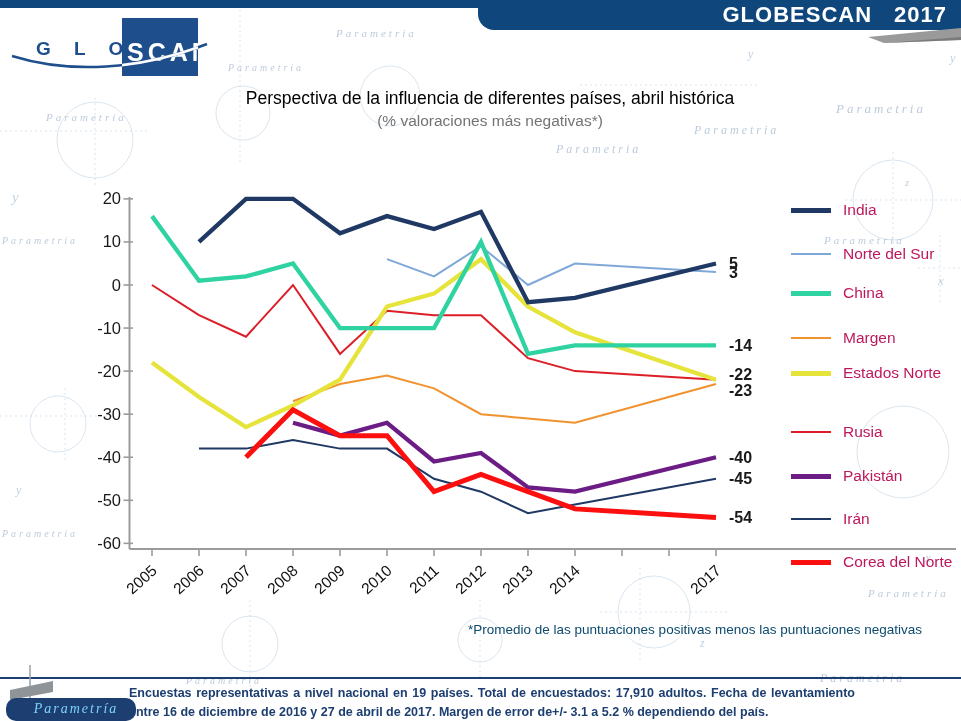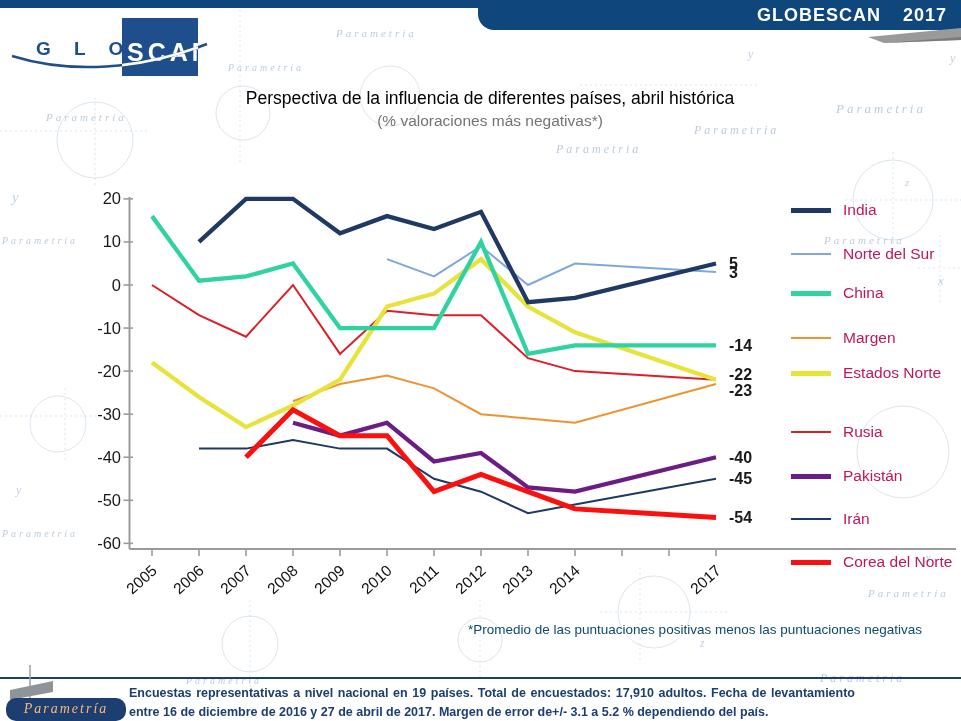--- a/index.html
+++ b/index.html
@@ -2,21 +2,21 @@
 <html><head>
 <meta charset="utf-8">
 <style>
   html,body{margin:0;padding:0;}
   body{width:961px;height:721px;position:relative;overflow:hidden;background:#ffffff;
        font-family:"Liberation Sans",sans-serif;}
   .abs{position:absolute;}
   
   #top-strip{left:0;top:0;width:961px;height:8px;background:#0f477c;}
   #banner{left:478px;top:0;width:483px;height:30px;background:#0f477c;
-          border-radius:0 0 0 16px;color:#fff;font-weight:bold;font-size:18px;
+          border-radius:0 0 0 16px;color:#fff;font-weight:bold;font-size:22px;
           letter-spacing:1px;text-align:right;line-height:30px;padding-right:0;box-sizing:border-box;}
   #banner .yr{margin:0 14px 0 22px;}
   
   #logo{left:10px;top:12px;width:200px;height:72px;}
   #logo .sq{position:absolute;left:112px;top:6px;width:76px;height:58px;background:#1f4e8c;}
   #logo .globe{position:absolute;left:26px;top:26px;font-size:19px;font-weight:bold;
                color:#1f4e8c;letter-spacing:9px;}
   #logo .scan{position:absolute;left:117px;top:26px;font-size:25px;font-weight:bold;
               color:#ffffff;letter-spacing:4px;}
   
@@ -26,22 +26,22 @@
   .leg-item{position:absolute;left:791px;width:172px;display:flex;align-items:center;}
   .leg-swatch{flex:0 0 40px;margin-right:12px;}
   .leg-label{font-size:15.5px;color:#be185d;line-height:1.32;}
   
   #footnote{left:468px;top:620px;width:494px;font-size:13.5px;color:#0c4a6e;line-height:1.5;text-align:justify;}
   
   #divider{left:0;top:677px;width:961px;height:2px;background:#1c3e70;}
   #survey{left:129px;top:684px;width:726px;font-size:12.5px;font-weight:bold;color:#1c3e70;
           line-height:1.55;text-align:justify;}
   #pm-logo{left:6px;top:698px;width:120px;height:23px;background:#1c3e70;border-radius:10px;
-           color:#fdba74;text-align:center;font-family:"Liberation Serif",serif;font-style:italic;
-           font-size:14px;letter-spacing:2px;line-height:22px;}
+           color:#7dd3fc;text-align:center;font-family:"Liberation Serif",serif;font-style:italic;
+           font-size:14px;letter-spacing:2px;line-height:22px;padding-left:10px;}
   svg{display:block;}
 </style>
 </head>
 <body>
 
 <svg id="doodles" class="abs" style="left:0;top:0" width="961" height="721">
     <circle cx="95" cy="140" r="38" stroke="#b5cbe0" stroke-width="1" fill="none" opacity="0.5"></circle>
     <circle cx="243" cy="113" r="27" stroke="#b5cbe0" stroke-width="1" fill="none" opacity="0.5"></circle>
     <circle cx="58" cy="424" r="28" stroke="#b5cbe0" stroke-width="1" fill="none" opacity="0.5"></circle>
     <circle cx="893" cy="200" r="40" stroke="#b5cbe0" stroke-width="1" fill="none" opacity="0.5"></circle>

